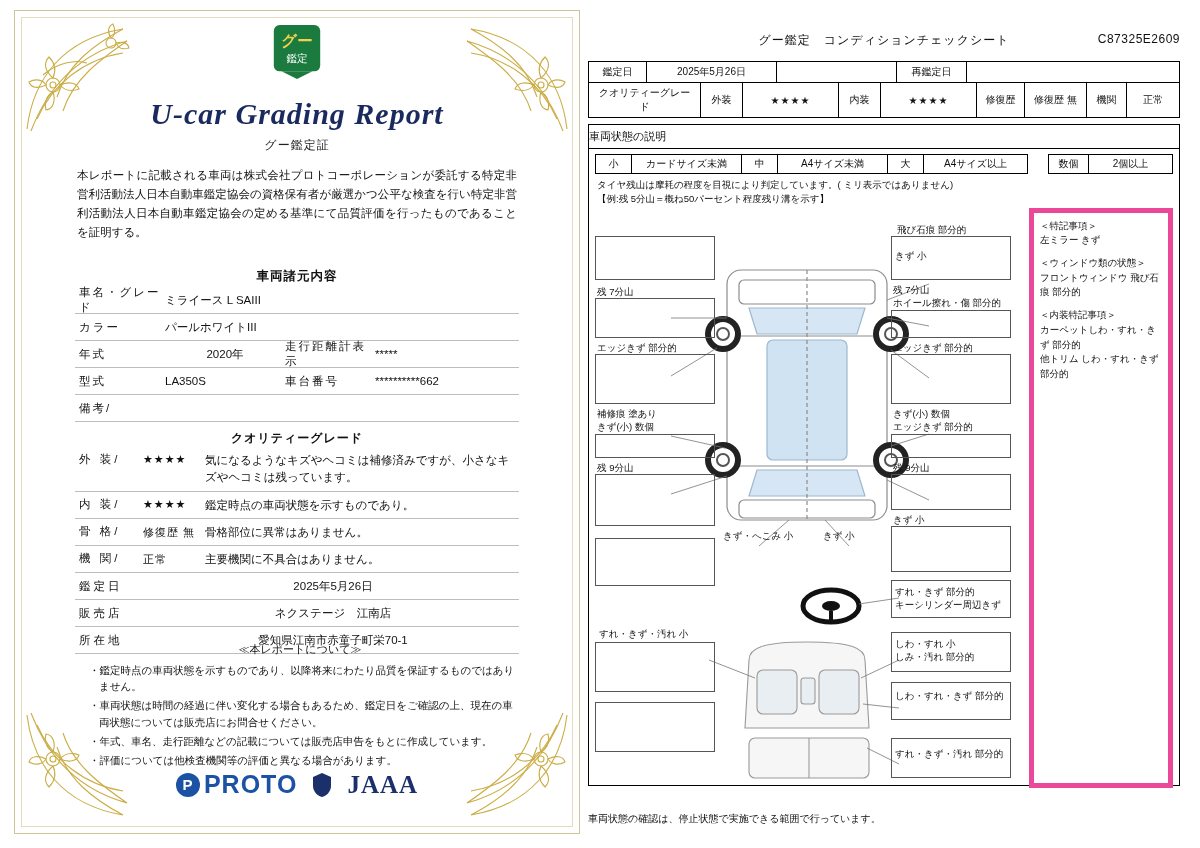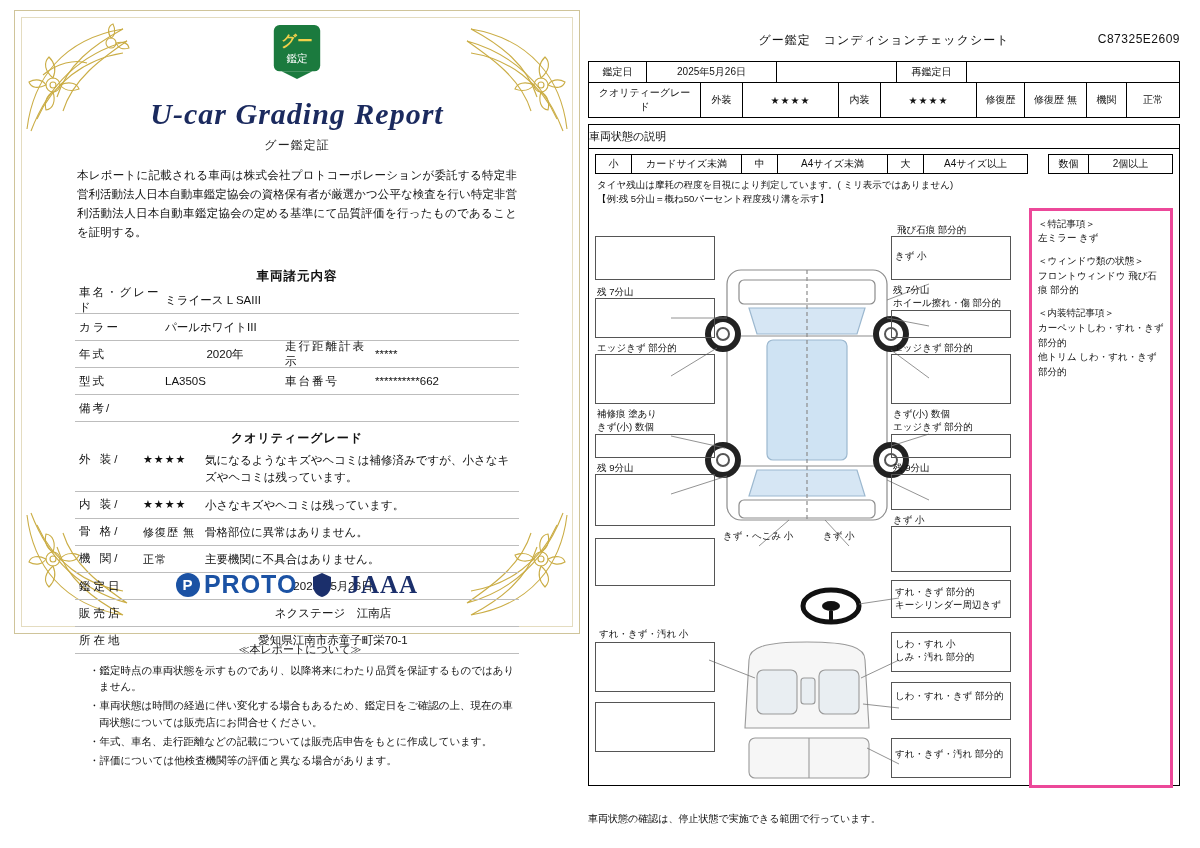--- a/index.html
+++ b/index.html
@@ -16,21 +16,21 @@
   }
   .page {
     position: relative;
     width: 1200px; height: 848px;
     display: flex;
   }
 
   
   .cert {
     position: relative;
-    width: 566px; height: 624px;
+    width: 566px; height: 824px;
     margin: 10px 0 0 14px;
     border: 1px solid #cfc49a;
     background: #fff;
   }
   .cert-inner {
     position: absolute;
     inset: 6px;
     border: 1px solid #e4dcc0;
   }
   
@@ -247,21 +247,21 @@
     position: absolute;
     font-size: 9.5px;
     line-height: 1.35;
     white-space: nowrap;
   }
   .sidecol {
     position: absolute;
     right: 0; top: 0;
     width: 144px;
     height: 580px;
-    border: 3px solid #ec4899;
+    border: 5px solid #ec4899;
     padding: 6px 6px;
     font-size: 9.5px;
     line-height: 1.55;
   }
   .footer-note {
     position: absolute;
     left: 0; bottom: 12px;
     font-size: 10px;
   }
   svg { display: block; }
@@ -373,21 +373,21 @@
       <div class="grade-head">クオリティーグレード</div>
 
       <div class="grow">
         <span class="glbl">外 装/</span>
         <span class="gstars">★★★★</span>
         <span class="gtxt">気になるようなキズやヘコミは補修済みですが、小さなキズやヘコミは残っています。</span>
       </div>
       <div class="grow">
         <span class="glbl">内 装/</span>
         <span class="gstars">★★★★</span>
-        <span class="gtxt">小さなキズやヘコミは残っています。</span>
+        <span class="gtxt">鑑定時点の車両状態を示すものであり。</span>
       </div>
       <div class="grow">
         <span class="glbl">骨 格/</span>
         <span class="gstars">修復歴 無</span>
         <span class="gtxt">骨格部位に異常はありません。</span>
       </div>
       <div class="grow">
         <span class="glbl">機 関/</span>
         <span class="gstars">正常</span>
         <span class="gtxt">主要機関に不具合はありません。</span>

